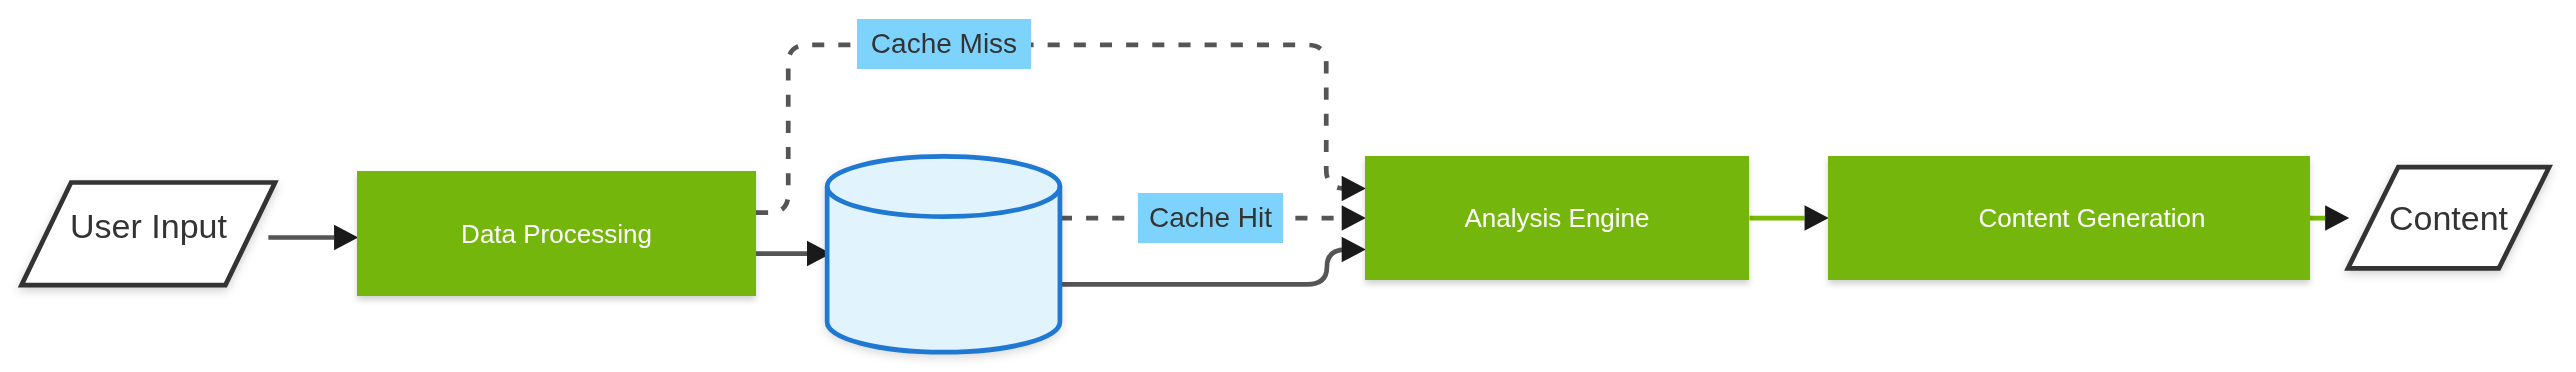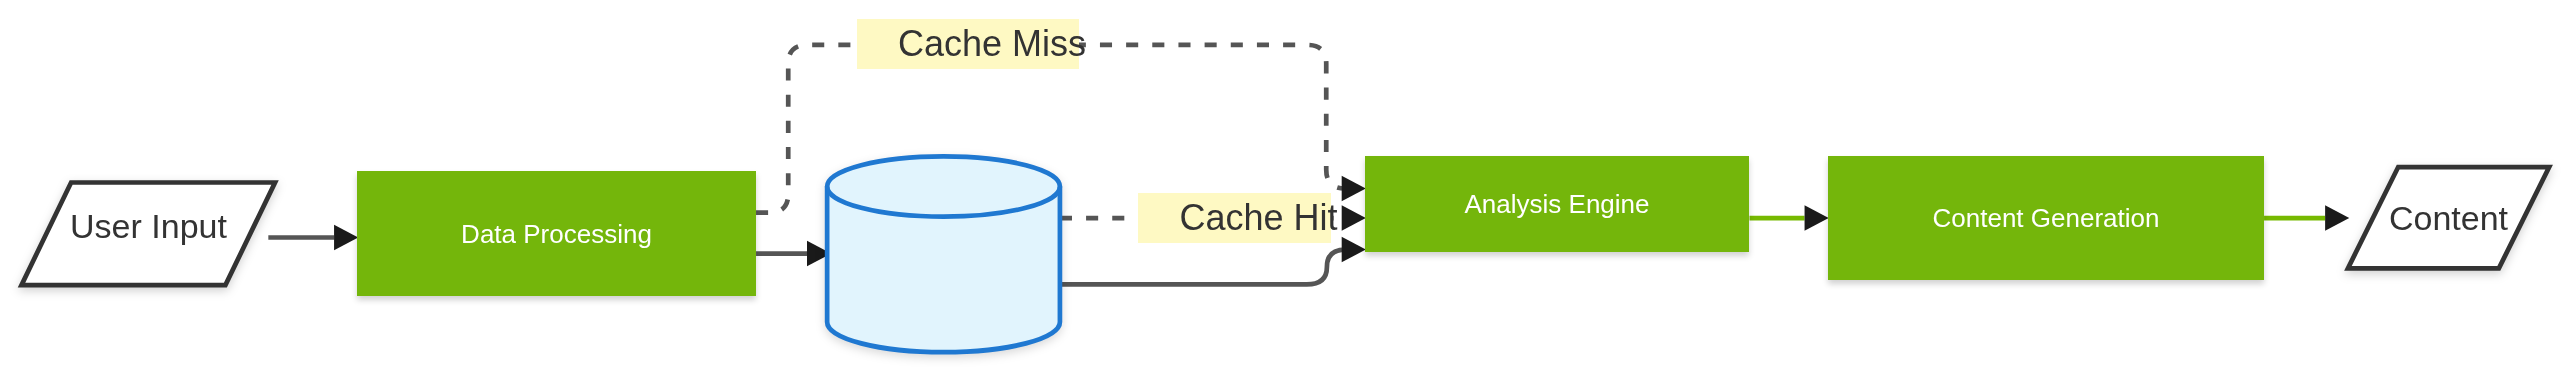--- a/index.html
+++ b/index.html
@@ -68,29 +68,28 @@
     color: #333333;
     display: flex;
     align-items: center;
     justify-content: center;
     font-size: 34px;
     line-height: 1;
     white-space: nowrap;
   }
   .edge-label {
     position: absolute;
-    background: #fef9c3;
+    background: #7dd3fc;
     color: #333333;
     display: flex;
     align-items: center;
     justify-content: center;
-    font-size: 36px;
+    font-size: 28px;
     line-height: 1;
     white-space: nowrap;
-    padding-left: 48px;
   }
 </style>
 </head>
 <body>
 
 <div class="diagram">
 
   <svg class="layer" viewBox="0 0 3840 556">
 
     <path class="edge" d="M400 354 H498"></path>
@@ -120,23 +119,23 @@
 
     <path class="cylinder-body" d="M1233 278 A173.5 45 0 0 1 1580 278 L1580 480 A173.5 45 0 0 1 1233 480 Z"></path>
     <path class="cylinder-rim" d="M1233 278 A173.5 45 0 0 0 1580 278"></path>
   </svg>
 
   <div class="shape-label" style="left:48px; top:174px; width:201px; height:103px;">User Input</div>
 
   <div class="node-rect" style="left:357px; top:171px; width:399px; height:125px;">Data Processing</div>
 
 
-  <div class="node-rect" style="left:1365px; top:156px; width:384px; height:96px;">Analysis Engine</div>
+  <div class="node-rect" style="left:1365px; top:156px; width:384px; height:124px;">Analysis Engine</div>
 
-  <div class="node-rect" style="left:1828px; top:156px; width:436px; height:124px;">Content Generation</div>
+  <div class="node-rect" style="left:1828px; top:156px; width:436px; height:124px;padding-left:46px;">Content Generation</div>
 
   <div class="shape-label" style="left:2348px; top:167px; width:201px; height:101px;">Content</div>
 
   <div class="edge-label" style="left:857px; top:19px; width:174px; height:50px;">Cache Miss</div>
 
   <div class="edge-label" style="left:1138px; top:193px; width:145px; height:50px;">Cache Hit</div>
 
 </div>
 
 

